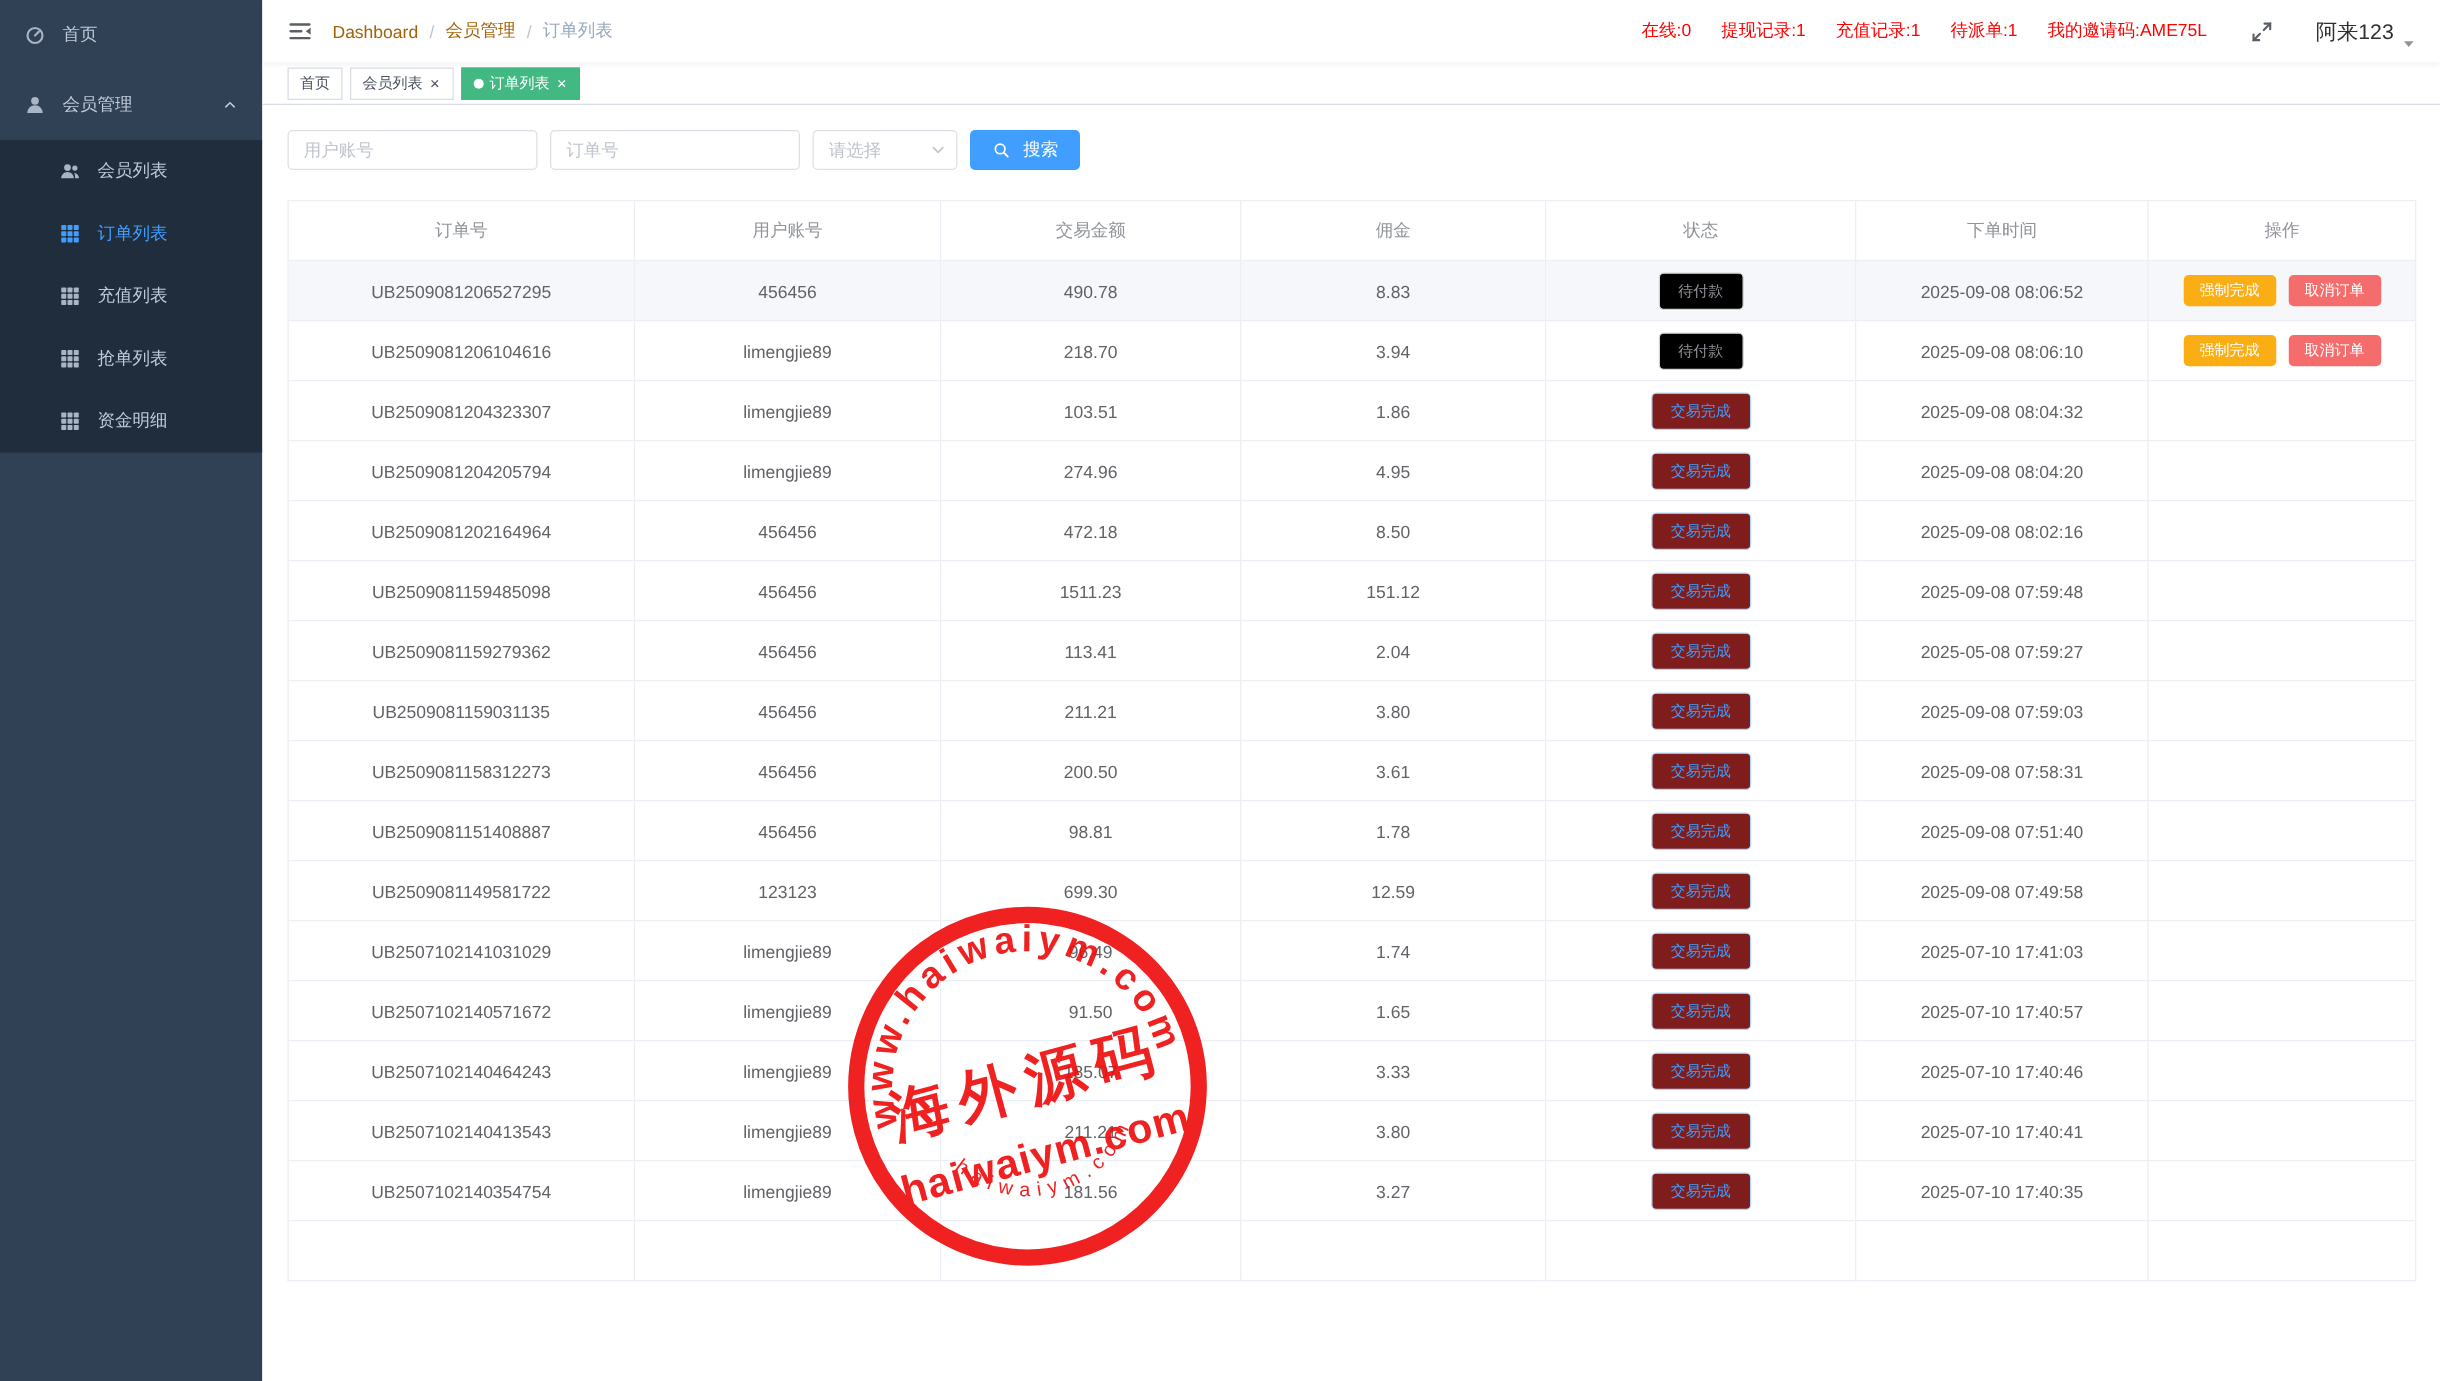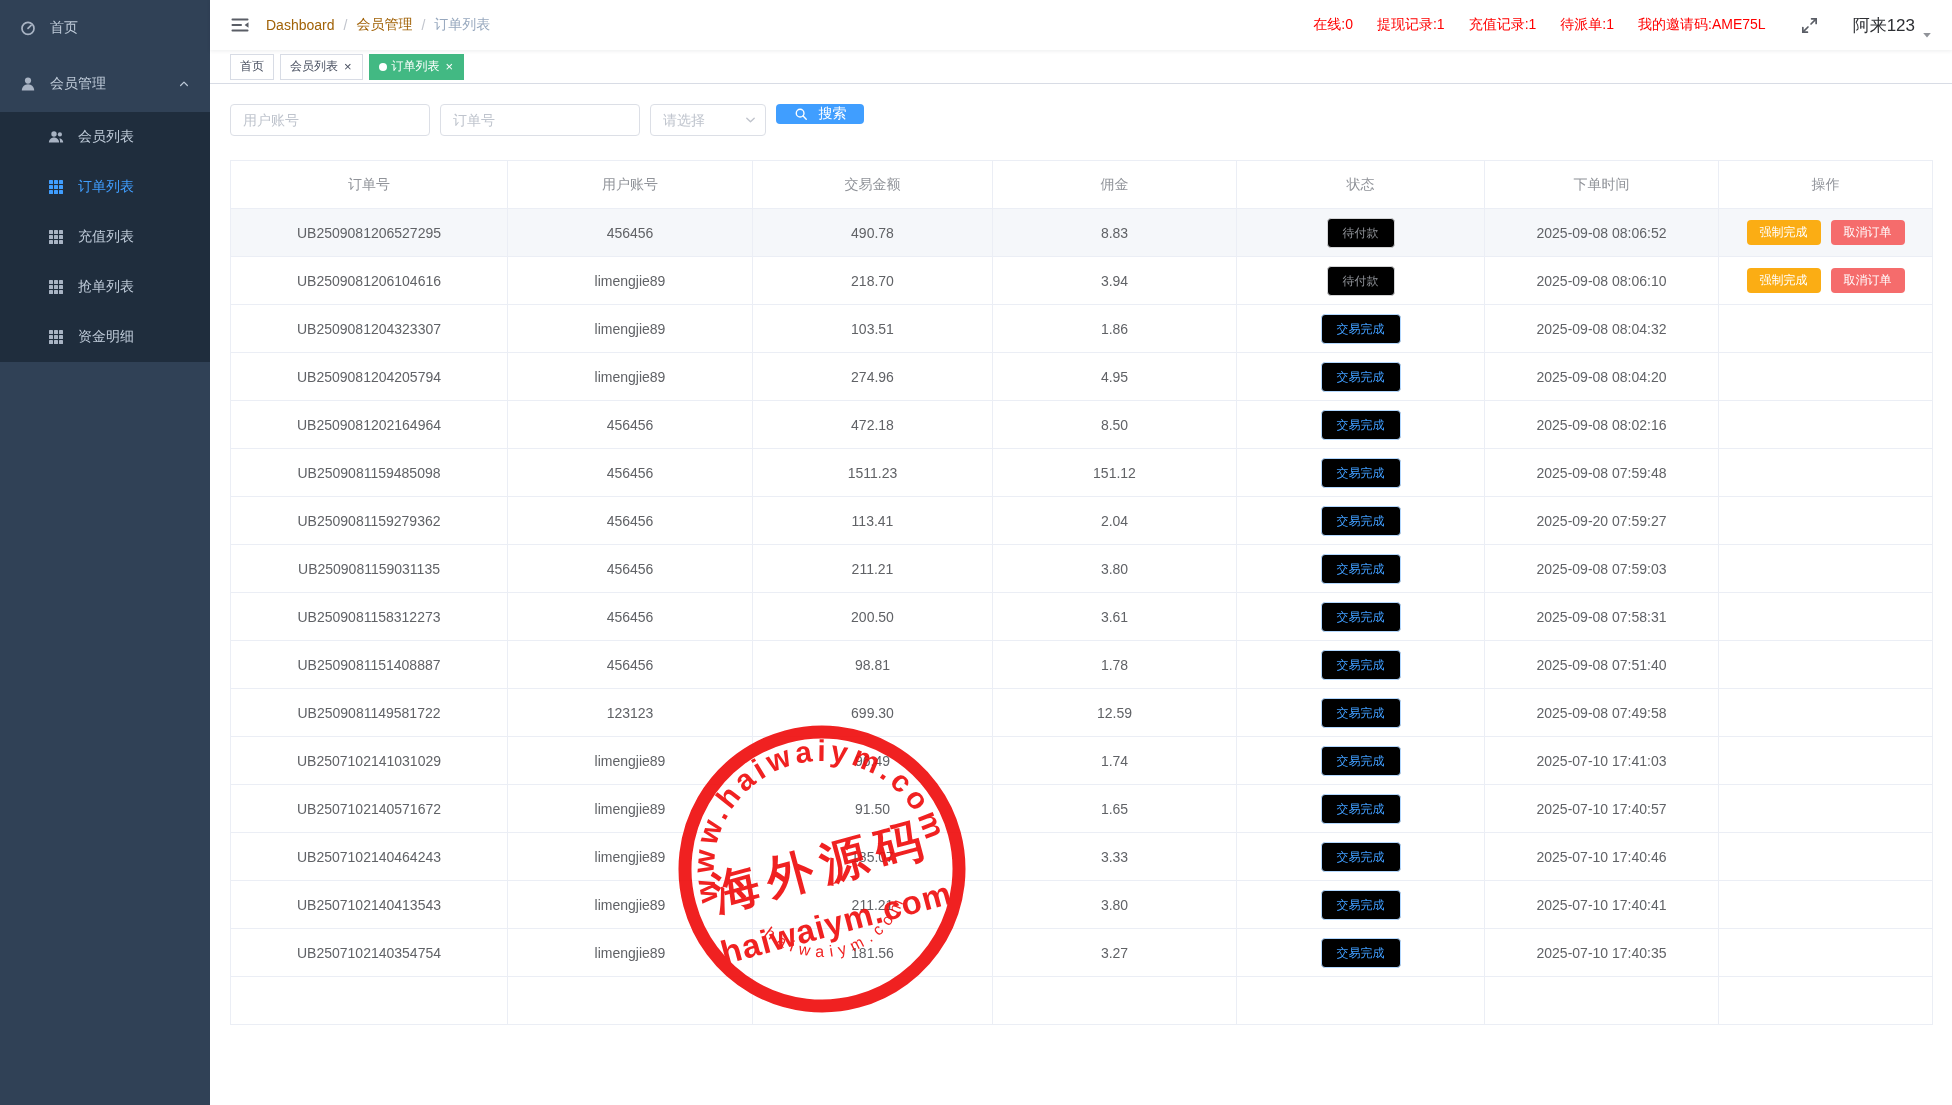--- a/index.html
+++ b/index.html
@@ -47,34 +47,34 @@
   .content { flex:1; padding:20px 20px 0; overflow:hidden; background:#fff; }
   .search-bar { display:flex; gap:10px; margin-bottom:24px; }
   .search-input { width:200px; height:32px; border:1px solid #dcdfe6; border-radius:4px;
     padding:0 12px; font-size:14px; color:#606266; outline:none;
     font-family:"Liberation Sans","DejaVu Sans",sans-serif; }
   .search-input::placeholder { color:#bfc4cd; }
   .select-wrap { position:relative; width:116px; }
   .select-wrap .search-input { width:100%; padding-right:26px; cursor:pointer; }
   .select-arrow { position:absolute; right:9px; top:50%; transform:translateY(-50%);
     color:#c0c4cc; display:inline-flex; pointer-events:none; }
-  .search-button { width:88px; height:20px; background:#409eff; border:none; border-radius:4px;
+  .search-button { width:88px; height:32px; background:#409eff; border:none; border-radius:4px;
     color:#fff; font-size:14px; display:inline-flex; align-items:center; justify-content:center;
     gap:11px; cursor:pointer; font-family:"Liberation Sans","DejaVu Sans",sans-serif; }
   
   .order-table { width:100%; border-collapse:collapse; table-layout:fixed;
     font-size:14px; color:#606266; }
   .order-table th, .order-table td { border:1px solid #ebeef5; height:48px;
     text-align:center; padding:0 5px; white-space:nowrap; overflow:hidden; }
   .order-table th { color:#909399; font-weight:normal; }
   .order-table tbody tr:first-child td { background:#f5f7fa; }
   .badge { display:inline-block; padding:8px 15px; border-radius:4px; font-size:12px;
     line-height:1; border:1px solid transparent; }
   .badge-pending { background:#000000; border-color:#d3d4d6; color:#909399; }
-  .badge-done { background:#000000; border-color:#b3d8ff; color:#409eff; }
+  .badge-done { background:#7f1d1d; border-color:#b3d8ff; color:#409eff; }
   .btn-mini { padding:4px 13px; font-size:12px; color:#fff; border:none; border-radius:4px;
     margin:0 5px; cursor:pointer; font-family:"Liberation Sans","DejaVu Sans",sans-serif;text-align:right; }
   .btn-force { background:#fbad14; }
   .btn-cancel { background:#f56c6c; }
   
   .stamp { position:absolute; left:672px; top:719px; width:300px; height:300px;
     z-index:10; pointer-events:none; opacity:.9; transform:rotate(-15deg); }
   .stamp text { fill:#ef0a0a; font-family:"Liberation Sans","DejaVu Sans",sans-serif; }
 </style>
 </head>
@@ -343,21 +343,21 @@
             <td><span class="badge badge-done">交易完成</span></td>
             <td>2025-09-08 07:59:48</td>
             <td></td>
           </tr>
           <tr>
             <td>UB2509081159279362</td>
             <td>456456</td>
             <td>113.41</td>
             <td>2.04</td>
             <td><span class="badge badge-done">交易完成</span></td>
-            <td>2025-09-20 07:59:27</td>
+            <td>2025-05-08 07:59:27</td>
             <td></td>
           </tr>
           <tr>
             <td>UB2509081159031135</td>
             <td>456456</td>
             <td>211.21</td>
             <td>3.80</td>
             <td><span class="badge badge-done">交易完成</span></td>
             <td>2025-09-08 07:59:03</td>
             <td></td>

